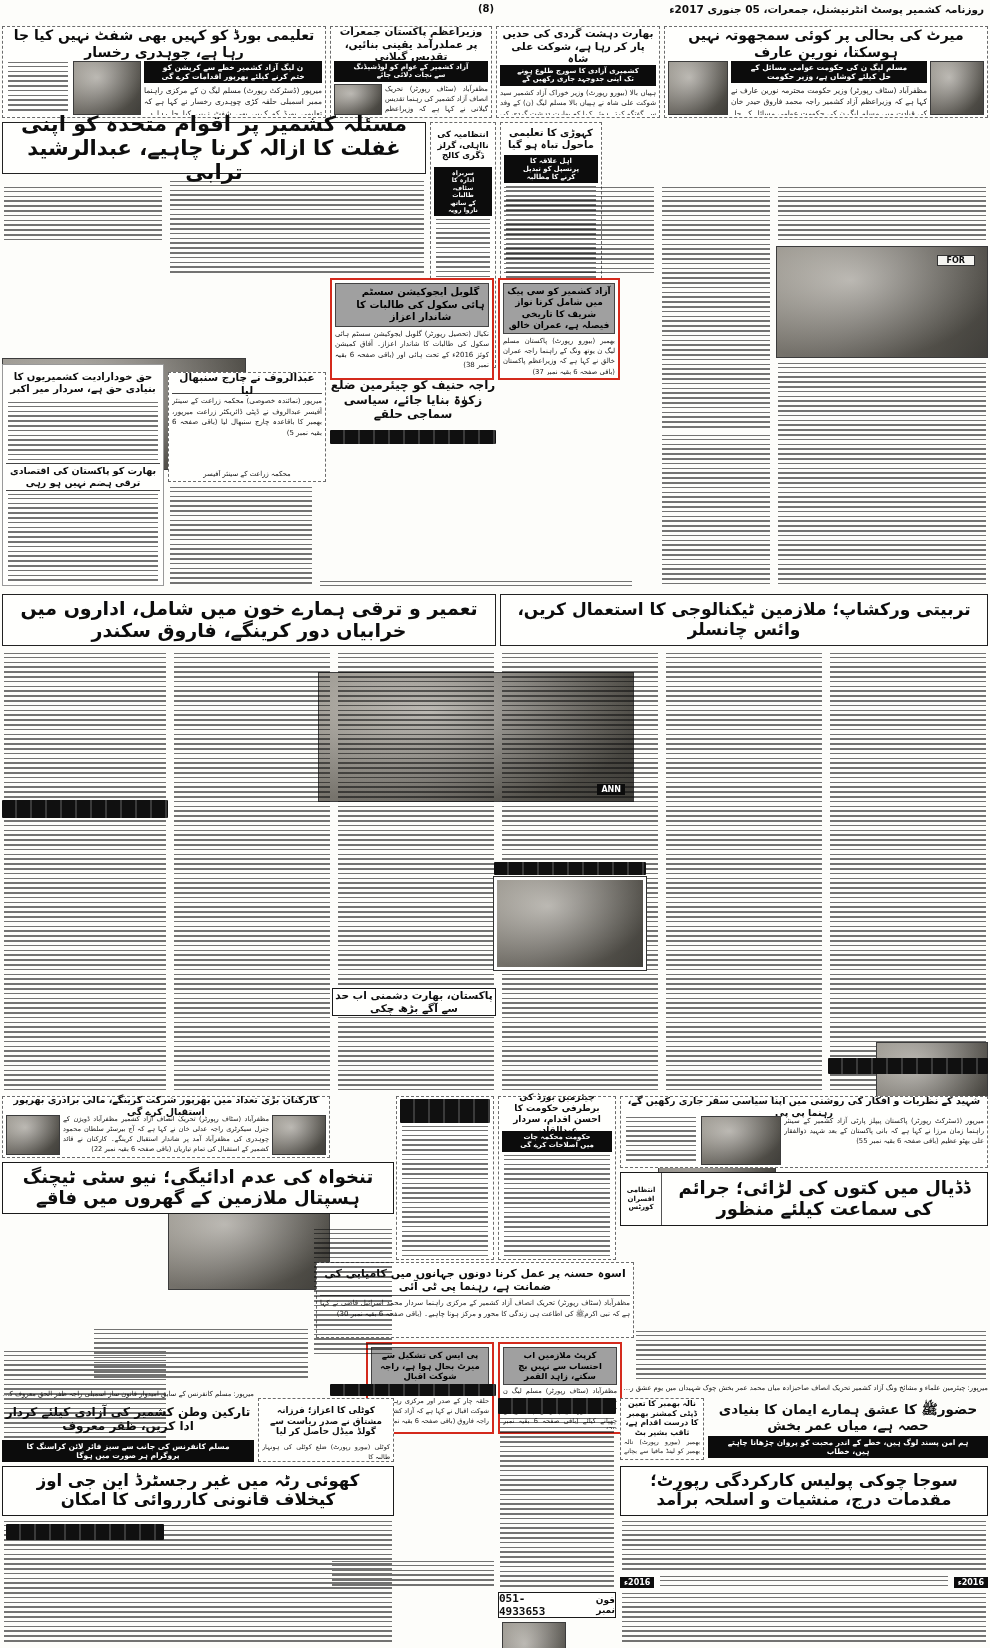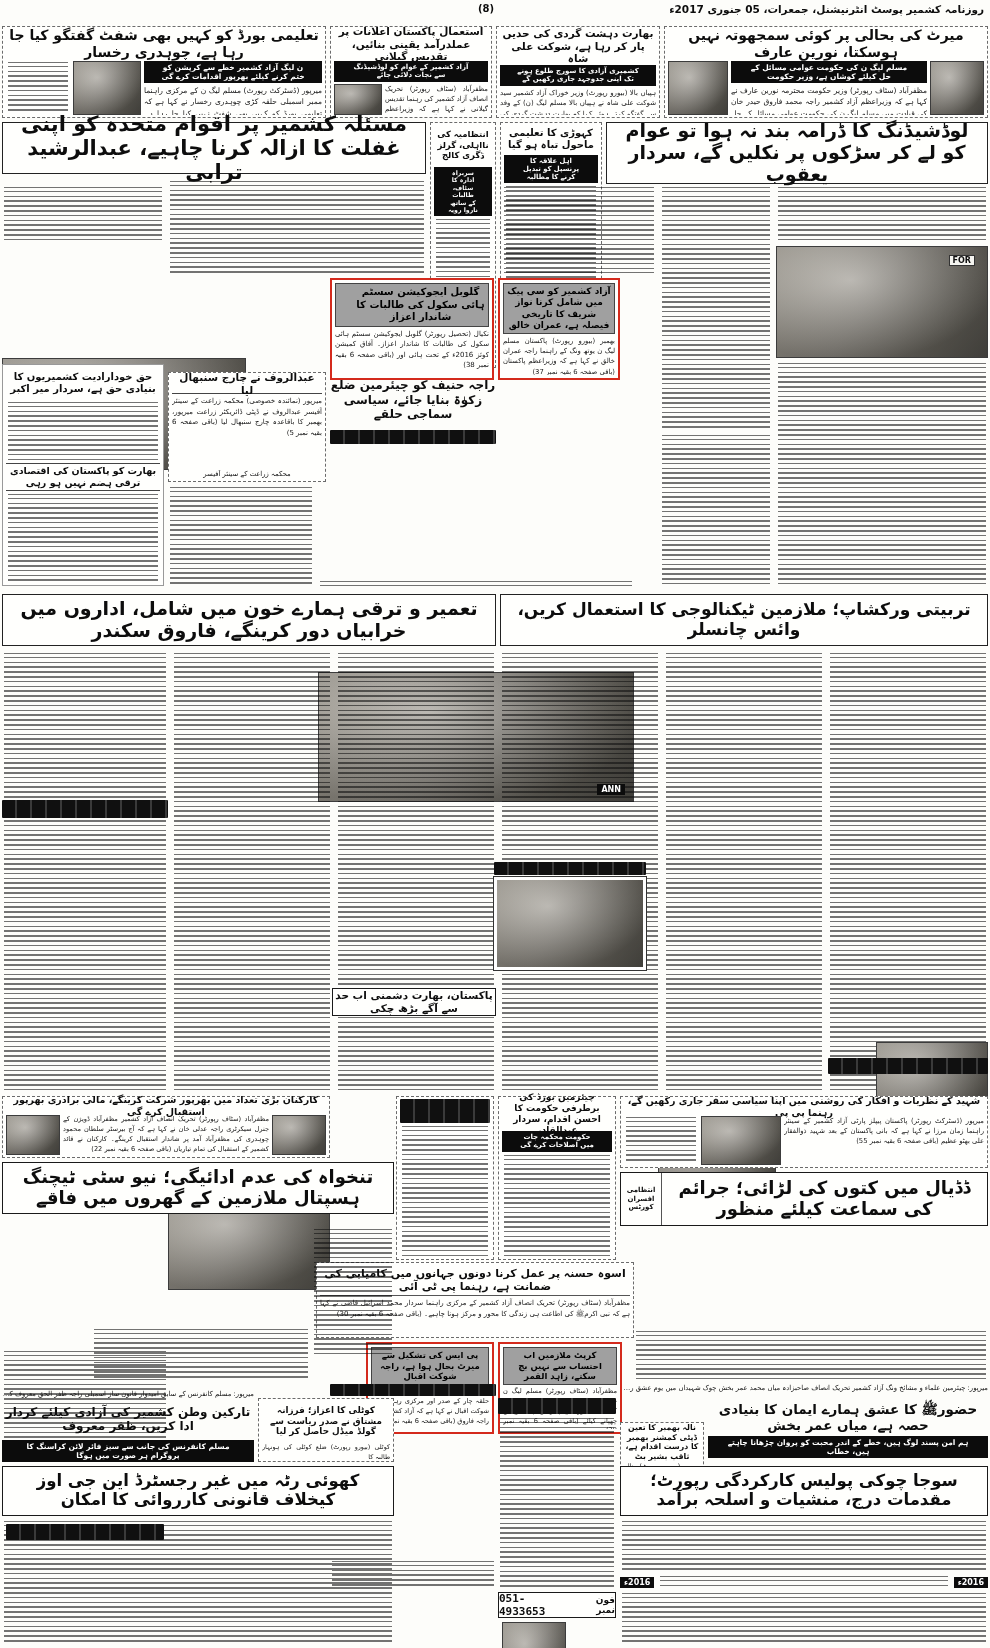--- a/index.html
+++ b/index.html
@@ -16,21 +16,21 @@
   .bighl{font-weight:bold;text-align:center;display:flex;align-items:center;justify-content:center;line-height:1.15;letter-spacing:-0.5px;padding:2px 4px;}
   .revbar{background:#0c0c0c;color:#fff;text-align:center;font-weight:bold;padding:2px 14px;line-height:1.2;}
   .graybar{background:#a0a0a0;color:#000;text-align:center;font-weight:bold;padding:2px 3px;line-height:1.25;border:1px solid #444;}
   .body-ur{font-size:7.5px;line-height:1.5;text-align:justify;color:#151515;overflow:hidden;}
   .tl{background:repeating-linear-gradient(180deg,rgba(15,15,15,.58) 0px,rgba(15,15,15,.58) 1.6px,rgba(0,0,0,0) 1.6px,rgba(0,0,0,0) 4.8px);background-clip:content-box;padding:1px 2px;}
   .photo{background:linear-gradient(125deg,#b3aea3 0%,#8e8a82 45%,#6a675f 80%,#55534d 100%);border:1px solid #3c3c3c;position:relative;overflow:hidden;}
   .photo::after{content:"";position:absolute;inset:0;background:radial-gradient(ellipse at 35% 30%,rgba(255,255,255,.35),rgba(0,0,0,.25) 75%);}
   .hlbar{background:repeating-linear-gradient(90deg,#101010 0 13px,#3a3a3a 13px 15px);border-radius:1px;}
   .redbox{border:2.5px solid #d42a1c;background:#fffffd;padding:3px;display:flex;flex-direction:column;gap:2px;}
   .chip{background:#0c0c0c;color:#fff;font-size:8px;font-weight:bold;padding:1px 4px;display:inline-block;}
-  .sign{background:#f4f4f0;color:#111;font-size:8px;font-weight:bold;padding:0 3px;border:1px solid #333;position:absolute;z-index:2;}
+  .sign{background:#f4f4f0;color:#111;font-size:8px;font-weight:bold;padding:0 9px;border:1px solid #333;position:absolute;z-index:2;}
   .cap{font-size:6.8px;line-height:1.3;text-align:center;color:#111;overflow:hidden;white-space:nowrap;text-overflow:ellipsis;}
   .row{display:flex;gap:3px;min-height:0;flex:1;}
   .col{display:flex;flex-direction:column;gap:2px;min-height:0;flex:1;}
   .outhl{border:1.5px solid #1a1a1a;background:#fffffd;}
   .sidewords{font-size:7px;font-weight:bold;text-align:center;line-height:1.2;display:flex;flex-direction:column;justify-content:center;}
 </style>
 </head>
 <body>
 
 <div class="page">
@@ -52,43 +52,42 @@
     </div>
   </div>
 
   <div class="abs art" style="right:330px;top:26px;width:164px;height:92px;">
     <div class="hl" style="font-size:10.5px;height:34px;">بھارت دہشت گردی کی حدیں پار کر رہا ہے، شوکت علی شاہ</div>
     <div class="revbar" style="font-size:7px;">کشمیری آزادی کا سورج طلوع ہونے تک اپنی جدوجہد جاری رکھیں گے</div>
     <div class="body-ur" style="flex:1;font-size:7px;">ہپیاں بالا (بیورو رپورٹ) وزیر خوراک آزاد کشمیر سید شوکت علی شاہ نے ہپیاں بالا مسلم لیگ (ن) کے وفد سے گفتگو کرتے ہوئے کہا کہ بھارت دہشت گردی کی حدیں پار کر رہا ہے (باقی صفحہ 6 بقیہ نمبر 41)</div>
   </div>
 
   <div class="abs art" style="right:498px;top:26px;width:162px;height:92px;">
-    <div class="hl" style="font-size:10.5px;height:30px;">استعمال پاکستان اعلانات پر عملدرآمد یقینی بنائیں، تقدیس گیلانی</div>
+    <div class="hl" style="font-size:10.5px;height:30px;">وزیراعظم پاکستان جمعرات پر عملدرآمد یقینی بنائیں، تقدیس گیلانی</div>
     <div class="revbar" style="font-size:7px;">آزاد کشمیر کے عوام کو لوڈشیڈنگ سے نجات دلائی جائے</div>
     <div class="row">
       <div class="body-ur" style="flex:1;font-size:6.8px;">مظفرآباد (سٹاف رپورٹر) تحریک انصاف آزاد کشمیر کی رہنما تقدیس گیلانی نے کہا ہے کہ وزیراعظم پاکستان دورہ آزاد کشمیر کے اعلانات پر عملدرآمد یقینی بنائیں، بڑے بڑے پراجیکٹس کا اعلان</div>
       <div class="photo" style="width:46px;"></div>
     </div>
   </div>
 
   <div class="abs art" style="right:664px;top:26px;width:324px;height:92px;">
-    <div class="hl" style="font-size:14px;height:30px;">تعلیمی بورڈ کو کہیں بھی شفٹ گفتگو کیا جا رہا ہے، چوہدری رخسار</div>
+    <div class="hl" style="font-size:14px;height:30px;">تعلیمی بورڈ کو کہیں بھی شفٹ نہیں کیا جا رہا ہے، چوہدری رخسار</div>
     <div class="row">
       <div class="col" style="flex:1;">
         <div class="revbar" style="font-size:7.5px;">ن لیگ آزاد کشمیر خطے سے کرپشن کو ختم کرنے کیلئے بھرپور اقدامات کرے گی</div>
         <div class="body-ur" style="flex:1;">میرپور (ڈسٹرکٹ رپورٹ) مسلم لیگ ن کے مرکزی راہنما ممبر اسمبلی حلقہ کڑی چوہدری رخسار نے کہا ہے کہ تعلیمی بورڈ کو کہیں بھی شفٹ نہیں کیا جا رہا ہے (باقی صفحہ 6 بقیہ نمبر 43)</div>
       </div>
       <div class="photo" style="width:66px;"></div>
       <div class="tl" style="width:60px;"></div>
     </div>
   </div>
 
   <div class="abs bighl solidbox" style="right:564px;top:122px;width:424px;height:52px;font-size:21px;">مسئلہ کشمیر پر اقوام متحدہ کو اپنی غفلت کا ازالہ کرنا چاہیے، عبدالرشید ترابی</div>
 
-  <div class="abs bighl solidbox" style="right:2px;top:122px;width:382px;height:62px;font-size:19px;">لوڈشیڈنگ کا ڈرامہ بند نہ ہوا تو عوام کو لے کر سڑکوں پر نکلیں گے، سردار یعقوب</div>
 
   <div class="abs art" style="right:388px;top:122px;width:102px;height:246px;">
     <div class="hl" style="font-size:10px;height:28px;">کہوڑی کا تعلیمی ماحول تباہ ہو گیا</div>
     <div class="revbar" style="font-size:6.8px;">اہل علاقہ کا پرنسپل کو تبدیل کرنے کا مطالبہ</div>
     <div class="tl" style="flex:1;"></div>
   </div>
 
   <div class="abs art" style="right:494px;top:122px;width:66px;height:246px;">
     <div class="hl" style="font-size:8.5px;height:40px;">انتظامیہ کی نااہلی، گرلز ڈگری کالج</div>
     <div class="revbar" style="font-size:6.2px;">سربراہ ادارہ کا سٹاف، طالبات کے ساتھ ناروا رویہ</div>
@@ -221,21 +220,21 @@
 
   <div class="abs tl" style="right:680px;top:1328px;width:218px;height:52px;"></div>
 
   <div class="abs tl" style="right:822px;top:1350px;width:166px;height:110px;"></div>
 
   <div class="abs cap" style="right:2px;top:1384px;width:368px;height:12px;">میرپور: چیئرمین علماء و مشائخ ونگ آزاد کشمیر تحریک انصاف صاحبزادہ میاں محمد عمر بخش چوک شہیداں میں یوم عشق رسولﷺ کی ریلی سے خطاب کر رہے ہیں</div>
   <div class="abs" style="right:2px;top:1400px;width:280px;height:58px;display:flex;flex-direction:column;gap:2px;">
     <div class="hl" style="font-size:13.5px;flex:1;">حضورﷺ کا عشق ہمارے ایمان کا بنیادی حصہ ہے، میاں عمر بخش</div>
     <div class="revbar" style="font-size:7.5px;">ہم امن پسند لوگ ہیں، خطے کے اندر محبت کو پروان چڑھانا چاہتے ہیں، خطاب</div>
   </div>
-  <div class="abs art" style="right:286px;top:1398px;width:84px;height:62px;margin-top:24px;">
+  <div class="abs art" style="right:286px;top:1398px;width:84px;height:62px;">
     <div class="hl" style="font-size:7.8px;height:34px;">نالہ بھمبر کا تعین ڈپٹی کمشنر بھمبر کا درست اقدام ہے، ثاقب بشیر بٹ</div>
     <div class="body-ur" style="flex:1;font-size:6.2px;">بھمبر (بیورو رپورٹ) نالہ بھمبر کو لینڈ مافیا سے بچانے کے لئے (باقی صفحہ 6 بقیہ نمبر 58)</div>
   </div>
 
   <div class="abs bighl outhl" style="right:2px;top:1466px;width:368px;height:50px;font-size:16.5px;">سوجا چوکی پولیس کارکردگی رپورٹ؛ مقدمات درج، منشیات و اسلحہ برآمد</div>
   <div class="abs bighl outhl" style="right:596px;top:1466px;width:392px;height:50px;font-size:16.5px;">کھوئی رٹہ میں غیر رجسٹرڈ این جی اوز کیخلاف قانونی کارروائی کا امکان</div>
 
   <div class="abs art" style="right:596px;top:1398px;width:136px;height:64px;">
     <div class="hl" style="font-size:8.8px;height:40px;">کوٹلی کا اعزاز؛ فرزانہ مشتاق نے صدر ریاست سے گولڈ میڈل حاصل کر لیا</div>
     <div class="body-ur" style="flex:1;font-size:6.4px;">کوٹلی (بیورو رپورٹ) ضلع کوٹلی کی ہونہار طالبہ کا</div>

